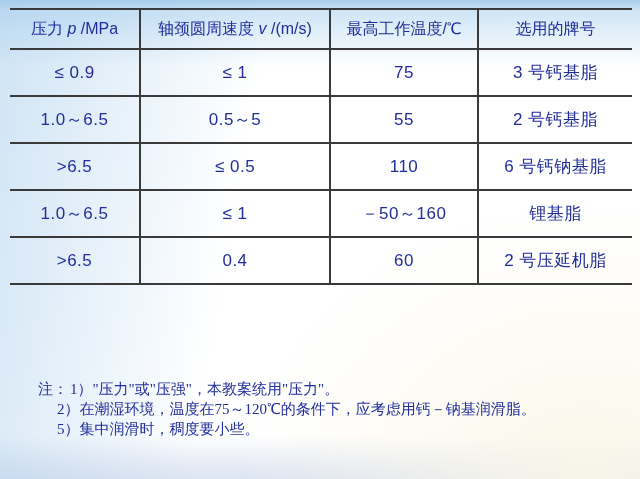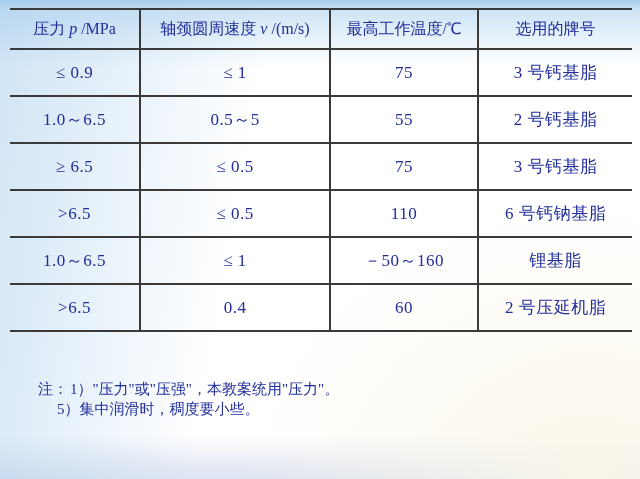--- a/index.html
+++ b/index.html
@@ -32,21 +32,20 @@
   .grease-table col.c4 { width: 154px; }
   .grease-table th, .grease-table td {
     text-align: center;
     vertical-align: middle;
     border-top: 2px solid #3a3a3a;
     color: #202d9b;
     font-weight: normal;
     padding: 0;
     overflow: hidden;
     white-space: nowrap;
-    font-family: Liberation Serif, serif;
   }
   .grease-table th + th, .grease-table td + td {
     border-left: 2px solid #3a3a3a;
   }
   .grease-table thead th {
     height: 38px;
     font-size: 16px;
   }
   .grease-table tbody td {
     height: 45px;
@@ -100,26 +99,20 @@
         <td>75</td>
         <td>3 号钙基脂</td>
       </tr>
       <tr>
         <td>1.0～6.5</td>
         <td>0.5～5</td>
         <td>55</td>
         <td>2 号钙基脂</td>
       </tr>
       <tr>
-        <td>≥ 6.5</td>
-        <td>≤ 0.5</td>
-        <td>75</td>
-        <td>3 号钙基脂</td>
-      </tr>
-      <tr>
         <td>&gt;6.5</td>
         <td>≤ 0.5</td>
         <td>110</td>
         <td>6 号钙钠基脂</td>
       </tr>
       <tr>
         <td>1.0～6.5</td>
         <td>≤ 1</td>
         <td>－50～160</td>
         <td>锂基脂</td>
@@ -128,16 +121,17 @@
         <td>&gt;6.5</td>
         <td>0.4</td>
         <td>60</td>
         <td>2 号压延机脂</td>
       </tr>
     </tbody>
   </table>
 
   <div class="notes">
     <div class="note-line"><span class="note-prefix">注：</span><span>1）"压力"或"压强"，本教案统用"压力"。</span></div>
+    <div class="note-line indent">2）在潮湿环境，温度在75～120℃的条件下，应考虑用钙－钠基润滑脂。</div>
     <div class="note-line indent">5）集中润滑时，稠度要小些。</div>
   </div>
 
 </div>
 
 </body></html>

